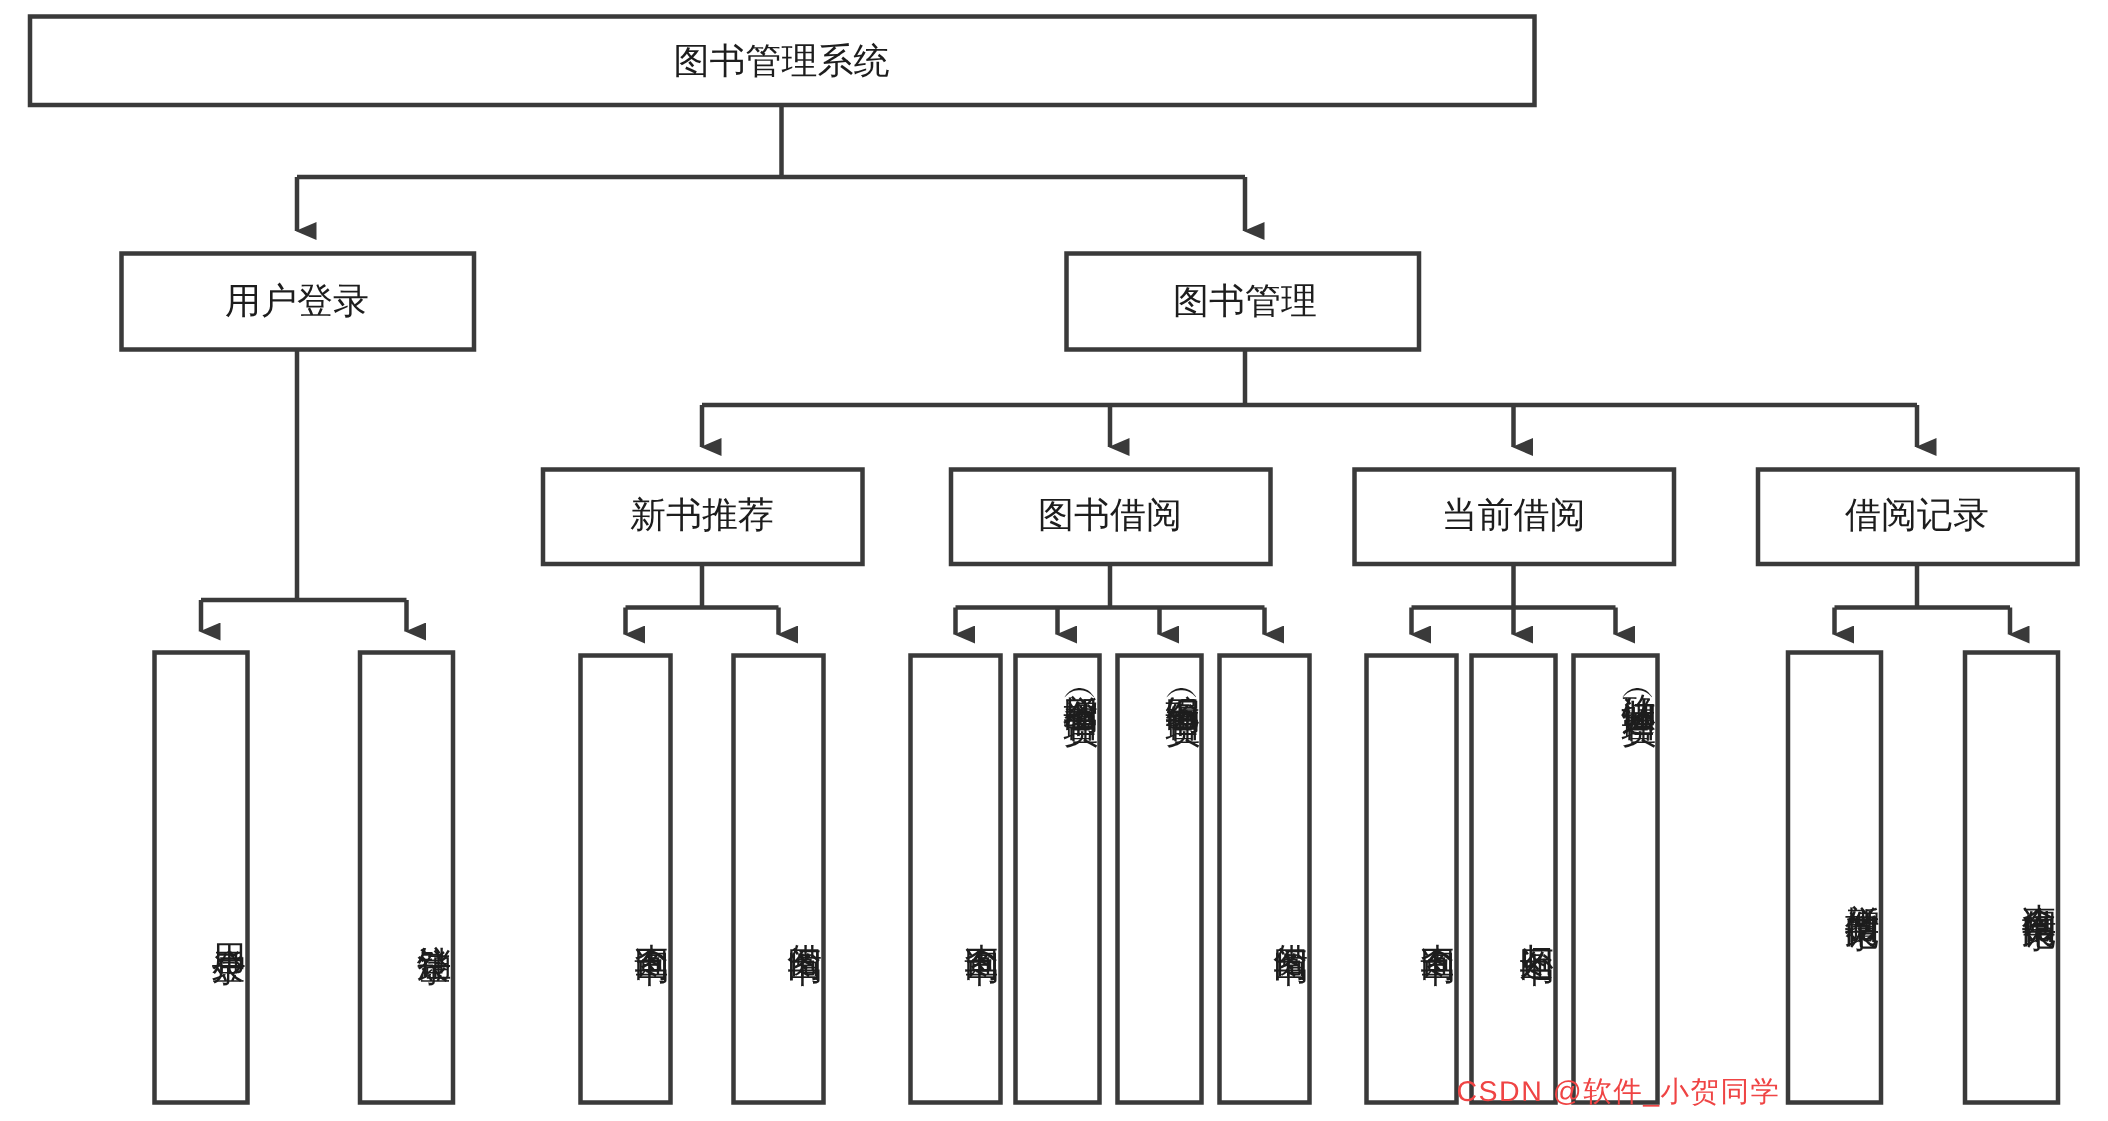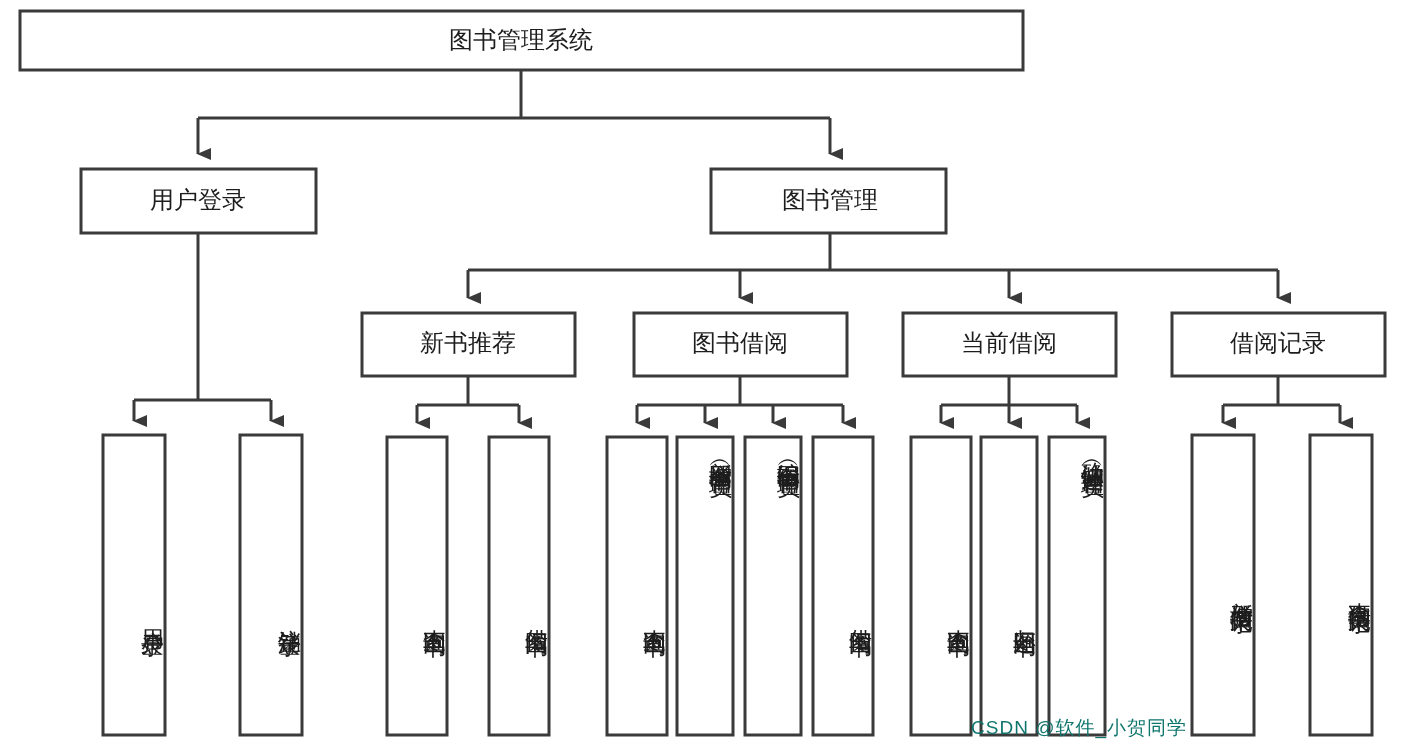--- a/index.html
+++ b/index.html
@@ -61,21 +61,21 @@
     text-align: center;
     pointer-events: none;
     user-select: none;
   }
   .watermark {
     position: absolute;
     right: 10px;
     bottom: 6px;
     font-family: "Liberation Sans", "DejaVu Sans", sans-serif;
     font-size: 19px;
-    color: #0f766e;
+    color: #ef4444;
     letter-spacing: 1px;
     white-space: nowrap;
   }
 </style>
 </head>
 <body>
 
 <div id="diagram-root">
 
   <svg id="tree-svg" viewBox="0 0 1405 747">

